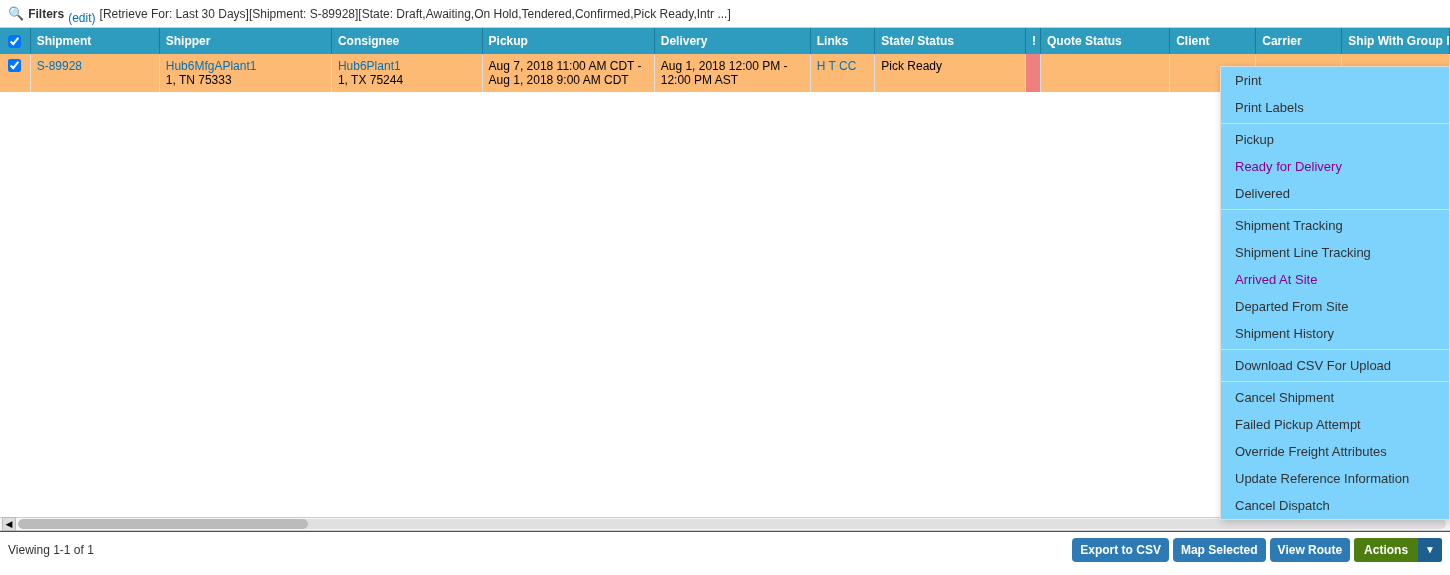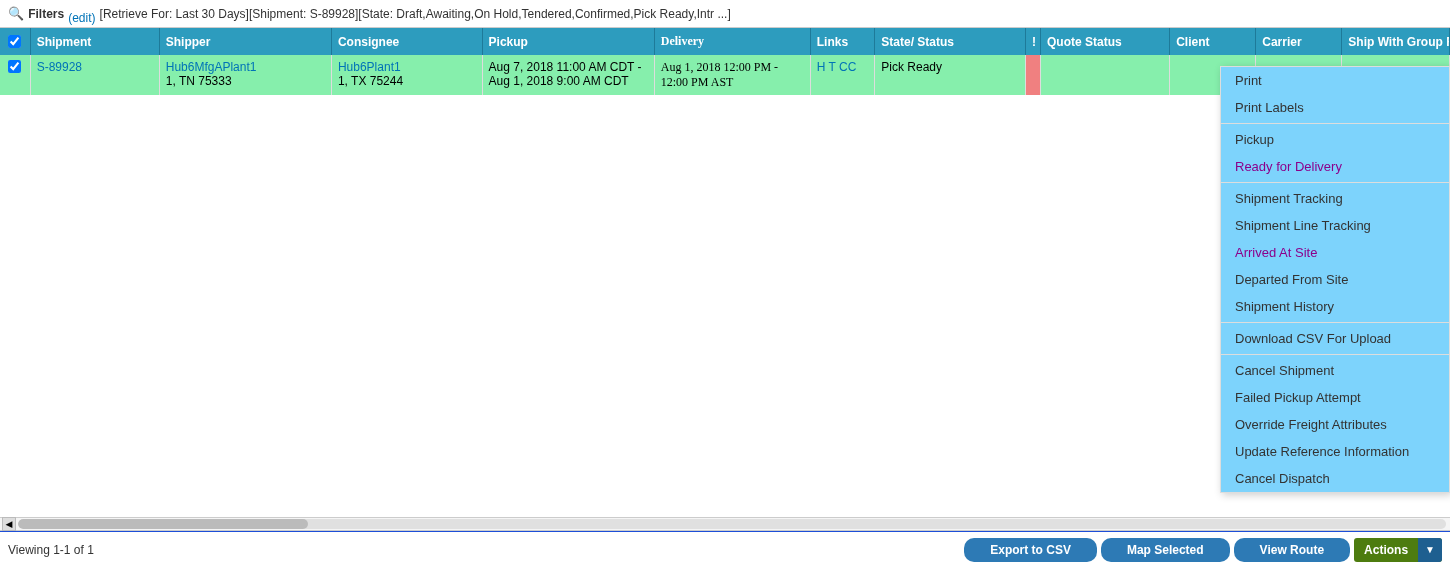--- a/index.html
+++ b/index.html
@@ -38,21 +38,21 @@
       padding: 6px 6px;
       text-align: left;
       font-size: 12px;
       font-weight: bold;
       border-right: 1px solid #1e7a99;
       white-space: nowrap;
       overflow: hidden;
     }
 
     tbody tr {
-      background: #86efac;
+      background: #fdba74;
     }
 
     tbody tr:nth-child(even) {
       background: #e8e8e8;
     }
 
     tbody td {
       padding: 5px 6px;
       font-size: 12px;
       border-right: 1px solid #ddd;
@@ -66,21 +66,21 @@
       background: #f08080;
       width: 10px;
     }
 
     
     .col-check { width: 28px; }
     .col-shipment { width: 120px; }
     .col-shipper { width: 160px; }
     .col-consignee { width: 140px; }
     .col-pickup { width: 160px; }
-    .col-delivery { width: 145px; font-family: Liberation Serif, serif; }
+    .col-delivery { width: 145px; }
     .col-links { width: 60px; }
     .col-state { width: 140px; }
     .col-excl { width: 14px; }
     .col-quote { width: 120px; }
     .col-client { width: 80px; }
     .col-carrier { width: 80px; }
     .col-shipwith { width: 100px; }
 
     
     #scrollbar-row {
@@ -113,26 +113,26 @@
       align-items: center;
       justify-content: space-between;
       padding: 4px 8px;
       background: #fff;
       height: 36px;
       border-top: 1px solid #1d4ed8;
     }
     #viewing-text { font-size: 12px; color: #333; }
     #footer-buttons { display: flex; gap: 4px; }
     .footer-btn {
-      padding: 5px 26px;
+      padding: 5px 8px;
       font-size: 12px;
       font-weight: bold;
       cursor: pointer;
       border: none;
-      border-radius: 10px;
+      border-radius: 4px;
       background: #2d7ab5;
       color: #fff;
     }
     .footer-btn-actions {
       display: flex;
       align-items: center;
       background: #4d7c0f;
       color: #fff;
       border: none;
       border-radius: 3px;
@@ -275,20 +275,21 @@
     </div>
   </div>
 </div>
 
 <div id="dropdown-menu">
   <a class="menu-item">Print</a>
   <a class="menu-item">Print Labels</a>
   <hr class="menu-separator">
   <a class="menu-item">Pickup</a>
   <a class="menu-item menu-item-purple">Ready for Delivery</a>
+  <a class="menu-item">Delivered</a>
   <hr class="menu-separator">
   <a class="menu-item">Shipment Tracking</a>
   <a class="menu-item">Shipment Line Tracking</a>
   <a class="menu-item menu-item-purple">Arrived At Site</a>
   <a class="menu-item">Departed From Site</a>
   <a class="menu-item">Shipment History</a>
   <hr class="menu-separator">
   <a class="menu-item">Download CSV For Upload</a>
   <hr class="menu-separator">
   <a class="menu-item">Cancel Shipment</a>

